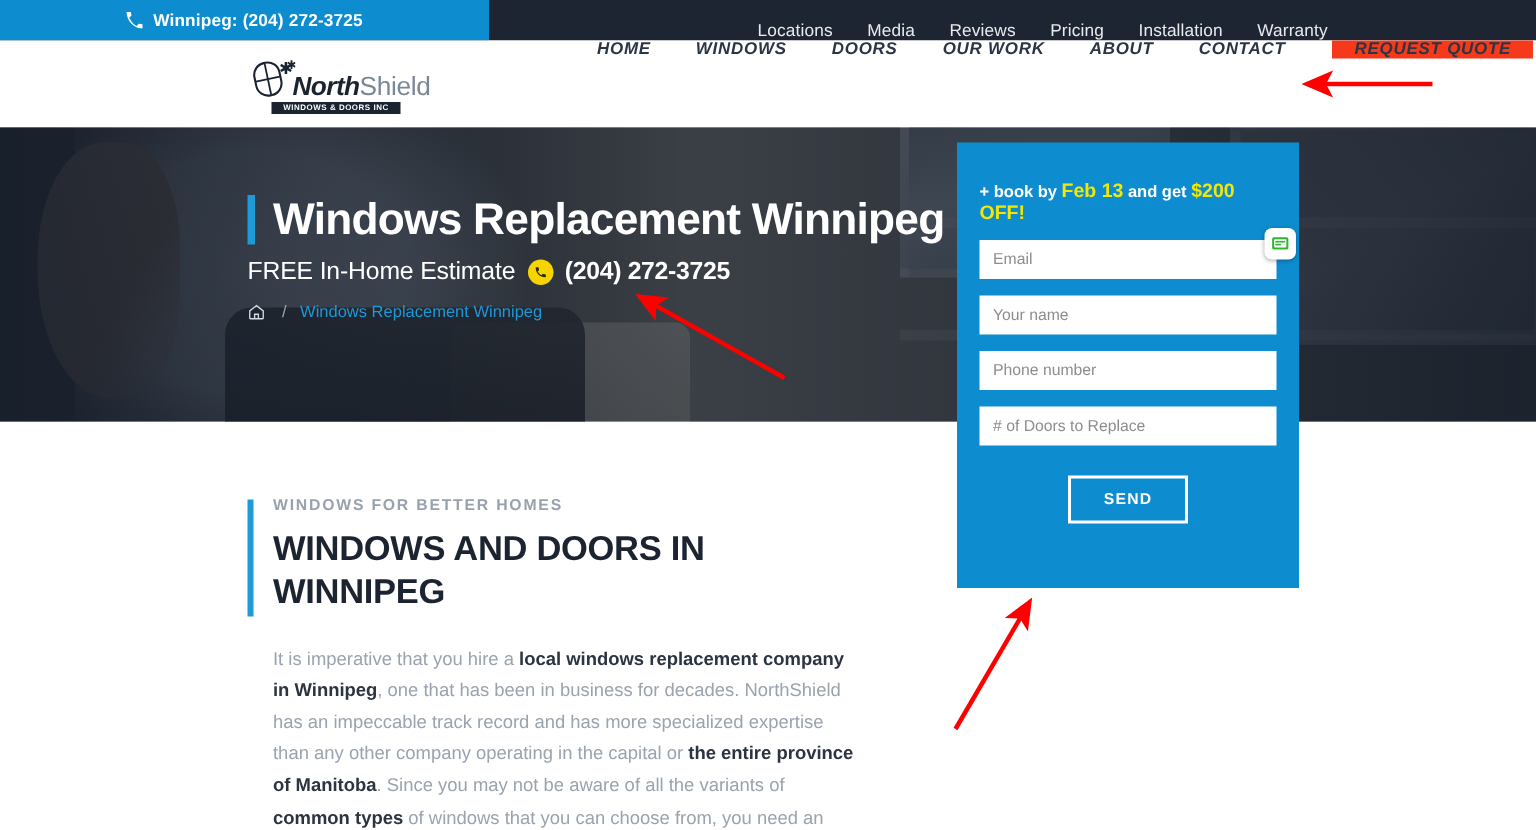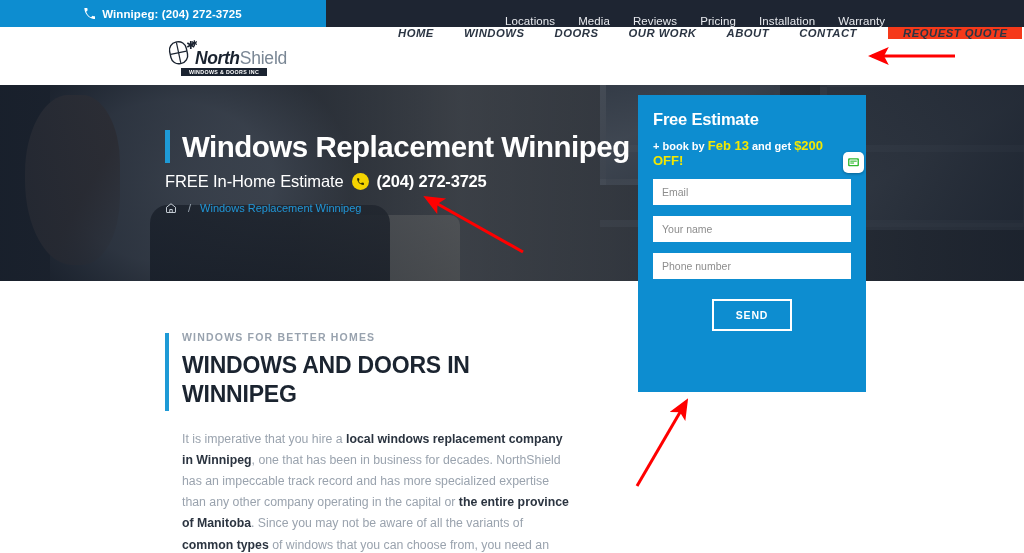--- a/index.html
+++ b/index.html
@@ -239,33 +239,35 @@
               <path d="M9.5 21v-6h5v6"></path>
             </svg>
         </span>
         <span class="bc-sep">/</span>
         <a href="#">Windows Replacement Winnipeg</a>
       </div>
     </div>
   </div>
 
   <div class="estimate">
-    <div class="est-title">Free Estimate</div>
     <div class="est-promo">
       <span>+ book by </span><span class="hl">Feb 13</span><span> and get </span><span class="hl">$200 OFF!</span>
     </div>
 
     <div class="est-field">
       <input type="text" placeholder="Email" style="">
     </div>
     <div class="est-field">
       <input type="text" placeholder="Your name" style="">
     </div>
     <div class="est-field">
       <input type="text" placeholder="Phone number" style="">
+    </div>
+    <div class="est-field">
+      <input type="text" placeholder="# of Doors to Replace" style="">
     </div>
 
     <div class="est-send-wrap">
       <button class="btn-send">SEND</button>
     </div>
   </div>
 
   <div class="ext-badge">
     <svg width="13" height="13" viewBox="0 0 24 24">
       <rect x="2" y="4" width="20" height="15" rx="2" fill="#2eb82e"></rect>

